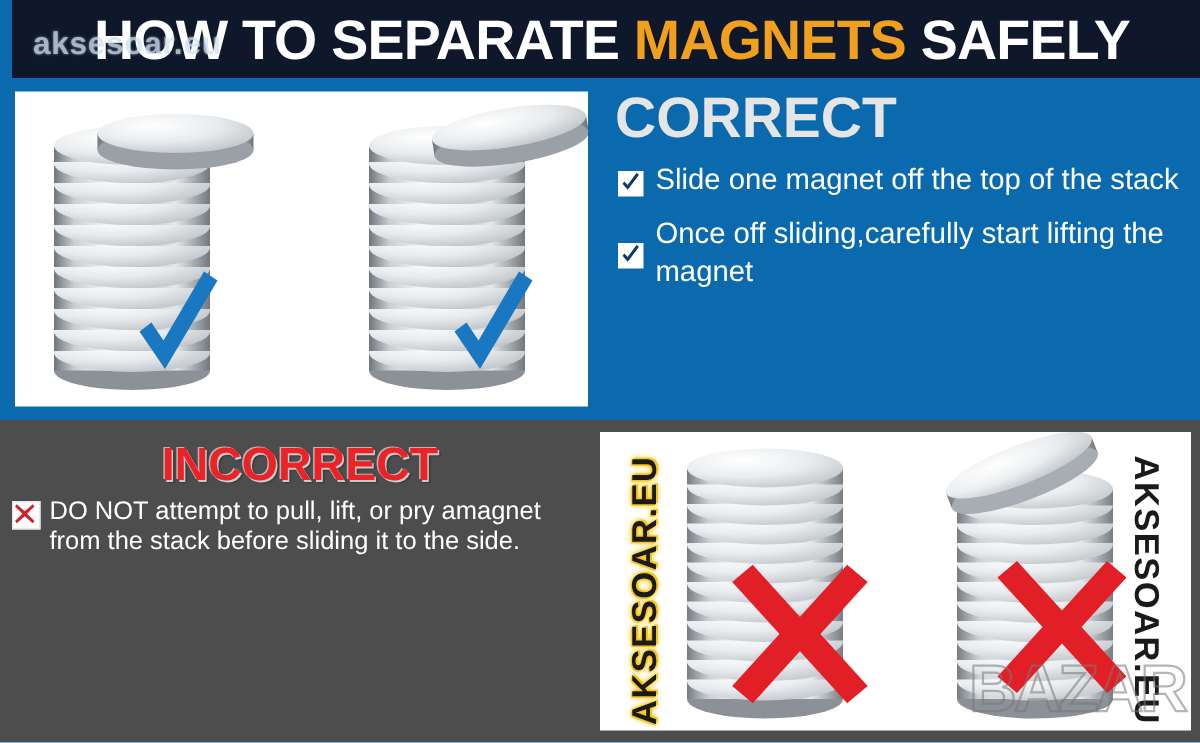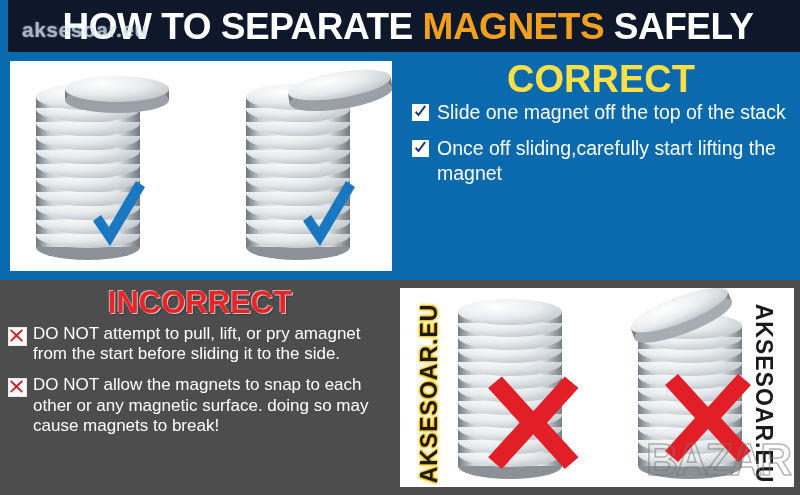--- a/index.html
+++ b/index.html
@@ -43,42 +43,42 @@
     background:#ffffff;overflow:hidden;
   }
 
   
   #top-right-panel{
     position:absolute;left:400px;top:52px;width:400px;height:228px;
     background:#0a6aad;
     box-sizing:border-box;padding:4px 8px 0 10px;
   }
   #correct-title{
-    text-align:center;color:#fde047;font-size:38px;font-weight:bold;
-    letter-spacing:0px;line-height:1.05;margin:4px 0 0 0;
+    text-align:left;color:#e5e5e5;font-size:38px;font-weight:bold;
+    letter-spacing:0px;line-height:1.05;margin:4px 0 8px 0;
     font-family:"Liberation Sans",sans-serif;
   }
   .check-row{
-    display:flex;align-items:flex-start;margin:0 0 12px 0;
+    display:flex;align-items:center;margin:0 0 12px 0;
   }
   .check-box{
     flex:0 0 auto;width:17px;height:17px;background:#ffffff;
     margin:4px 8px 0 2px;position:relative;
   }
   .check-box svg{position:absolute;left:1px;top:1px;}
   .check-text{
     color:#ffffff;font-size:19.5px;line-height:1.25;
     font-family:"Liberation Sans",sans-serif;
   }
 
   
   #bottom-left-panel{
     position:absolute;left:0;top:280px;width:400px;height:215px;
     background:#4d4d4d;
-    box-sizing:border-box;padding:5px 6px 0 6px;
+    box-sizing:border-box;padding:12px 6px 0 6px;
   }
   #incorrect-title{
     text-align:center;font-size:31px;font-weight:bold;color:#ec2227;
     line-height:1.05;margin:2px 0 4px 0;letter-spacing:0px;
     font-family:"Liberation Sans",sans-serif;
     text-shadow:1px 1px 0 #c9c9c9, -1px -1px 0 #b6b6b6, 2px 2px 1px rgba(0,0,0,.25);
   }
   .x-row{display:flex;align-items:flex-start;margin:0 0 10px 0;}
   .x-box{
     flex:0 0 auto;width:17px;height:17px;background:#ffffff;
@@ -290,31 +290,23 @@
 
   <div id="bottom-left-panel">
     <div id="incorrect-title">INCORRECT</div>
 
     <div class="x-row">
       <span class="x-box">
         <svg width="15" height="15" viewBox="0 0 15 15">
           <path d="M2.2 1.2 L7.5 5.9 L12.8 1.2 L14 2.6 L9 7.5 L14 12.4 L12.8 13.8 L7.5 9.1 L2.2 13.8 L1 12.4 L6 7.5 L1 2.6 Z" fill="#d42027"></path>
         </svg>
       </span>
-      <span class="x-text"><b>DO NOT</b><span> attempt to pull, lift, or pry amagnet from the start before sliding it to the side.</span></span>
-    </div>
-
-    <div class="x-row">
-      <span class="x-box">
-        <svg width="15" height="15" viewBox="0 0 15 15">
-          <path d="M2.2 1.2 L7.5 5.9 L12.8 1.2 L14 2.6 L9 7.5 L14 12.4 L12.8 13.8 L7.5 9.1 L2.2 13.8 L1 12.4 L6 7.5 L1 2.6 Z" fill="#d42027"></path>
-        </svg>
-      </span>
-      <span class="x-text"><b>DO NOT</b><span> allow the magnets to snap to each other or any magnetic surface. doing so may cause magnets to break!</span></span>
-    </div>
+      <span class="x-text"><b>DO NOT</b><span> attempt to pull, lift, or pry amagnet from the stack before sliding it to the side.</span></span>
+    </div>
+
   </div>
 
   <div id="bottom-right-panel">
     <div id="br-photo">
 
       <svg width="100%" height="100%" viewBox="0 0 394 199" preserveAspectRatio="xMidYMid meet">
         <defs>
           <linearGradient id="edgeB" x1="0" y1="0" x2="1" y2="0">
             <stop offset="0" stop-color="#767c81"></stop>
             <stop offset="0.14" stop-color="#ccd1d5"></stop>

